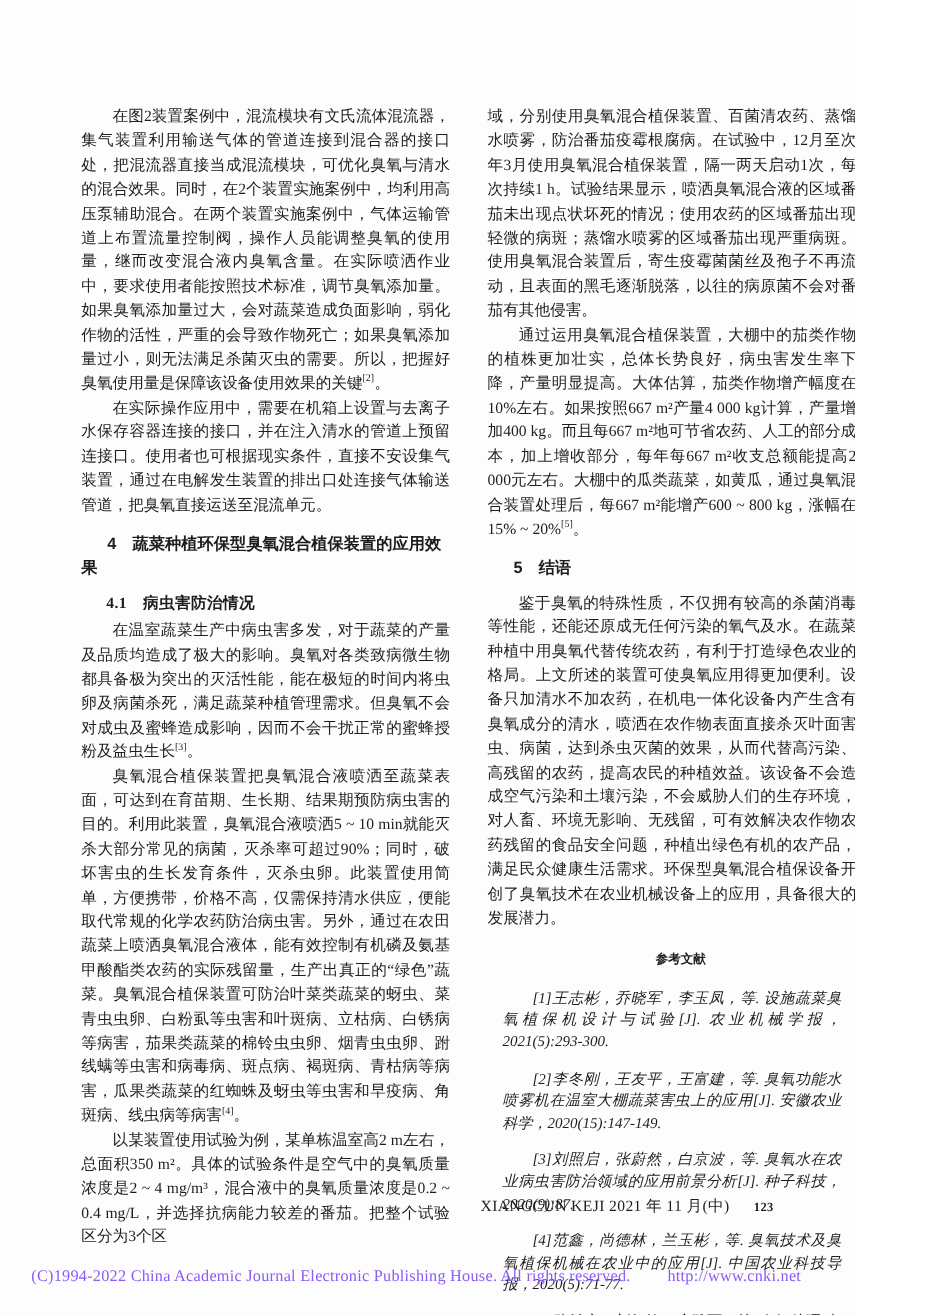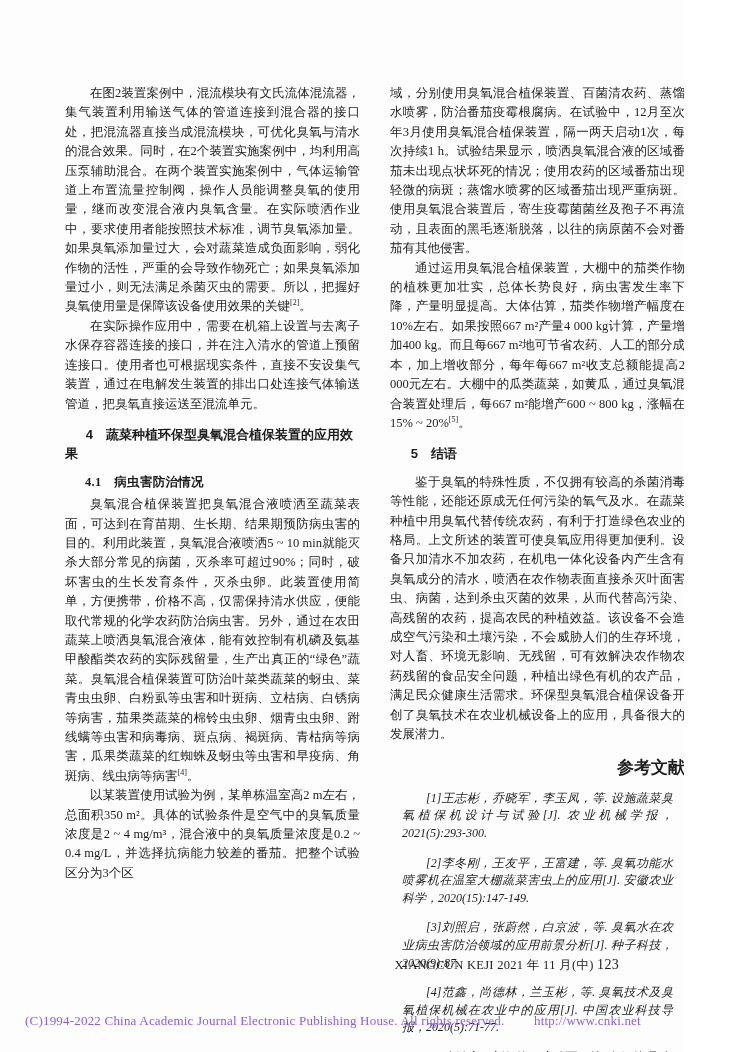--- a/index.html
+++ b/index.html
@@ -42,24 +42,24 @@
   .h-sub{
     margin:5px 0 3px 0;
     text-indent:1.6em;
     font-weight:600;
     text-align:left;
     letter-spacing:.3px;
   }
   .h-ref{
     font-family:"Liberation Sans","DejaVu Sans",sans-serif;
     font-weight:700;
-    font-size:17px;
+    font-size:10px;
     margin:14px 0 5px 0;
     text-indent:1.4em;
-    text-align:right;
+    text-align:center;
   }
   .ref-item{
     margin:12px;
     font-size:12px;
     line-height:17.6px;
     text-indent:2em;
     font-style:italic;
   }
   sup{
     font-size:8px;
@@ -69,23 +69,23 @@
   .journal-footer{
     position:absolute;
     top:957px;
     right:65px;
     font-size:12.5px;
     letter-spacing:.3px;
     color:#1d1d1d;
     white-space:nowrap;
   }
   .journal-footer .pageno{
-    font-weight:400;
-    font-size:14px;
-    margin-left:0;
+    font-weight:700;
+    font-size:10px;
+    margin-left:16px;
   }
   .copyright-line{
     position:absolute;
     top:1013px;
     left:25px;
     font-size:13px;
     color:#8b5cf6;
     letter-spacing:.2px;
     white-space:nowrap;
   }
@@ -95,20 +95,21 @@
 <body>
 
 <div class="page">
 
   <div class="columns">
     <div class="col">
         <p class="para"><span>在图2装置案例中，混流模块有文氏流体混流器，集气装置利用输送气体的管道连接到混合器的接口处，把混流器直接当成混流模块，可优化臭氧与清水的混合效果。同时，在2个装置实施案例中，均利用高压泵辅助混合。在两个装置实施案例中，气体运输管道上布置流量控制阀，操作人员能调整臭氧的使用量，继而改变混合液内臭氧含量。在实际喷洒作业中，要求使用者能按照技术标准，调节臭氧添加量。如果臭氧添加量过大，会对蔬菜造成负面影响，弱化作物的活性，严重的会导致作物死亡；如果臭氧添加量过小，则无法满足杀菌灭虫的需要。所以，把握好臭氧使用量是保障该设备使用效果的关键</span><sup>[2]</sup><span>。</span></p>
         <p class="para"><span>在实际操作应用中，需要在机箱上设置与去离子水保存容器连接的接口，并在注入清水的管道上预留连接口。使用者也可根据现实条件，直接不安设集气装置，通过在电解发生装置的排出口处连接气体输送管道，把臭氧直接运送至混流单元。</span></p>
         <p class="h-section"><span>4　蔬菜种植环保型臭氧混合植保装置的应用效果</span></p>
         <p class="h-sub"><span>4.1　病虫害防治情况</span></p>
+        <p class="para"><span>在温室蔬菜生产中病虫害多发，对于蔬菜的产量及品质均造成了极大的影响。臭氧对各类致病微生物都具备极为突出的灭活性能，能在极短的时间内将虫卵及病菌杀死，满足蔬菜种植管理需求。但臭氧不会对成虫及蜜蜂造成影响，因而不会干扰正常的蜜蜂授粉及益虫生长</span><sup>[3]</sup><span>。</span></p>
         <p class="para"><span>臭氧混合植保装置把臭氧混合液喷洒至蔬菜表面，可达到在育苗期、生长期、结果期预防病虫害的目的。利用此装置，臭氧混合液喷洒5 ~ 10 min就能灭杀大部分常见的病菌，灭杀率可超过90%；同时，破坏害虫的生长发育条件，灭杀虫卵。此装置使用简单，方便携带，价格不高，仅需保持清水供应，便能取代常规的化学农药防治病虫害。另外，通过在农田蔬菜上喷洒臭氧混合液体，能有效控制有机磷及氨基甲酸酯类农药的实际残留量，生产出真正的“绿色”蔬菜。臭氧混合植保装置可防治叶菜类蔬菜的蚜虫、菜青虫虫卵、白粉虱等虫害和叶斑病、立枯病、白锈病等病害，茄果类蔬菜的棉铃虫虫卵、烟青虫虫卵、跗线螨等虫害和病毒病、斑点病、褐斑病、青枯病等病害，瓜果类蔬菜的红蜘蛛及蚜虫等虫害和早疫病、角斑病、线虫病等病害</span><sup>[4]</sup><span>。</span></p>
         <p class="para"><span>以某装置使用试验为例，某单栋温室高2 m左右，总面积350 m²。具体的试验条件是空气中的臭氧质量浓度是2 ~ 4 mg/m³，混合液中的臭氧质量浓度是0.2 ~ 0.4 mg/L，并选择抗病能力较差的番茄。把整个试验区分为3个区</span></p>
       </div>
     <div class="col">
         <p class="para noindent"><span>域，分别使用臭氧混合植保装置、百菌清农药、蒸馏水喷雾，防治番茄疫霉根腐病。在试验中，12月至次年3月使用臭氧混合植保装置，隔一两天启动1次，每次持续1 h。试验结果显示，喷洒臭氧混合液的区域番茄未出现点状坏死的情况；使用农药的区域番茄出现轻微的病斑；蒸馏水喷雾的区域番茄出现严重病斑。使用臭氧混合装置后，寄生疫霉菌菌丝及孢子不再流动，且表面的黑毛逐渐脱落，以往的病原菌不会对番茄有其他侵害。</span></p>
         <p class="para"><span>通过运用臭氧混合植保装置，大棚中的茄类作物的植株更加壮实，总体长势良好，病虫害发生率下降，产量明显提高。大体估算，茄类作物增产幅度在10%左右。如果按照667 m²产量4 000 kg计算，产量增加400 kg。而且每667 m²地可节省农药、人工的部分成本，加上增收部分，每年每667 m²收支总额能提高2 000元左右。大棚中的瓜类蔬菜，如黄瓜，通过臭氧混合装置处理后，每667 m²能增产600 ~ 800 kg，涨幅在15% ~ 20%</span><sup>[5]</sup><span>。</span></p>
         <p class="h-section"><span>5　结语</span></p>
         <p class="para"><span>鉴于臭氧的特殊性质，不仅拥有较高的杀菌消毒等性能，还能还原成无任何污染的氧气及水。在蔬菜种植中用臭氧代替传统农药，有利于打造绿色农业的格局。上文所述的装置可使臭氧应用得更加便利。设备只加清水不加农药，在机电一体化设备内产生含有臭氧成分的清水，喷洒在农作物表面直接杀灭叶面害虫、病菌，达到杀虫灭菌的效果，从而代替高污染、高残留的农药，提高农民的种植效益。该设备不会造成空气污染和土壤污染，不会威胁人们的生存环境，对人畜、环境无影响、无残留，可有效解决农作物农药残留的食品安全问题，种植出绿色有机的农产品，满足民众健康生活需求。环保型臭氧混合植保设备开创了臭氧技术在农业机械设备上的应用，具备很大的发展潜力。</span></p>
         <p class="h-ref"><span>参考文献</span></p>
         <p class="ref-item"><span>[1]王志彬，乔晓军，李玉凤，等. 设施蔬菜臭氧植保机设计与试验[J]. 农业机械学报，2021(5):293-300.</span></p>

